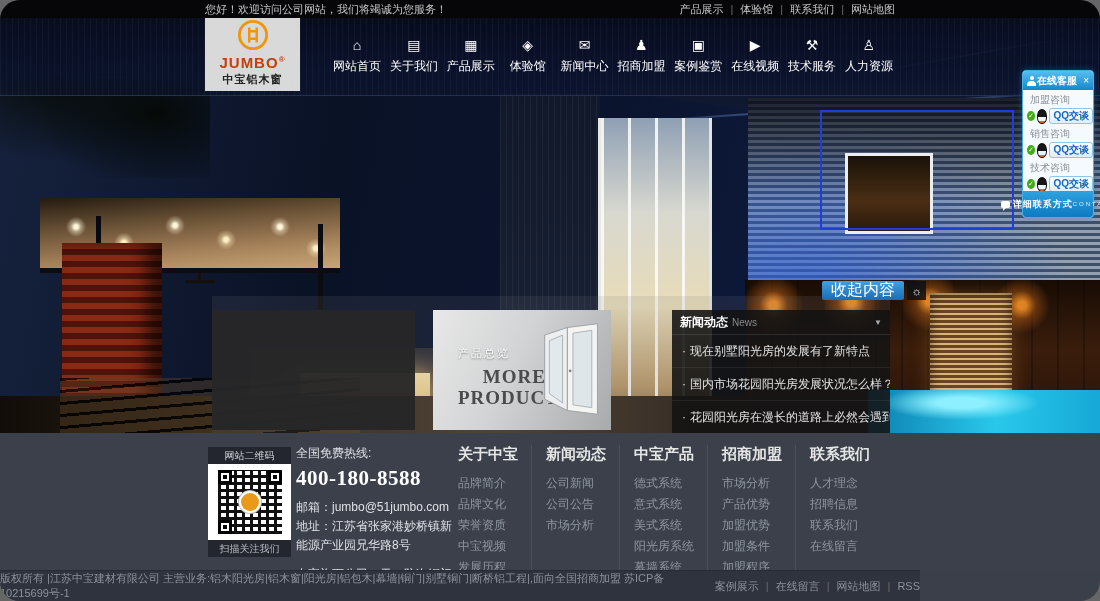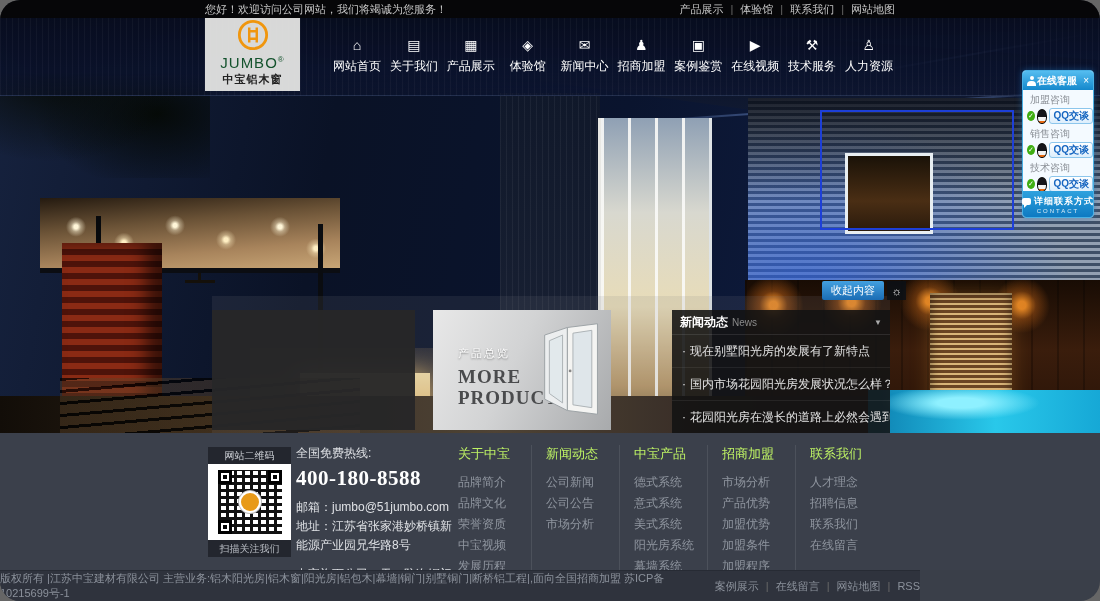--- a/index.html
+++ b/index.html
@@ -85,21 +85,21 @@
                linear-gradient(180deg,rgba(7,12,30,.97) 0%,rgba(10,18,44,.9) 70%,rgba(12,20,48,.55) 100%);
     border-bottom:1px solid rgba(120,150,220,.25);}
   .nav-items{position:absolute;left:330px;top:0;width:566px;height:77px;display:flex;
     justify-content:space-between;z-index:6;}
   .nav-item{width:54px;display:flex;flex-direction:column;align-items:center;justify-content:center;
     gap:6px;color:#fff;cursor:pointer;}
   .nav-ico{font-size:14px;line-height:14px;}
   .nav-label{font-size:12px;white-space:nowrap;}
   .logo{position:absolute;left:205px;top:-3px;width:95px;height:76px;z-index:7;cursor:pointer;
     background:rgba(232,232,230,.93);display:flex;flex-direction:column;align-items:center;justify-content:center;}
-  .logo-brand{font-size:15px;font-weight:normal;color:#14532d;letter-spacing:1px;line-height:1.1;}
+  .logo-brand{font-size:15px;font-weight:bold;color:#c2410c;letter-spacing:1px;line-height:1.1;}
   .logo-brand sup{font-size:8px;}
   .logo-name{font-size:11px;font-weight:bold;color:#222;letter-spacing:1px;}
 
   
   .qqpanel{position:absolute;left:1022px;top:52px;width:70px;height:146px;z-index:9;
     background:#f4faff;border:1px solid #49b0e4;border-radius:4px;
     box-shadow:0 0 6px rgba(30,120,200,.5);}
   .qq-head{height:19px;background:linear-gradient(180deg,#55bdf0,#1488cc);border-radius:3px 3px 0 0;
     display:flex;align-items:center;padding:0 4px;gap:1px;color:#fff;}
   .qq-title{font-weight:bold;font-size:10px;flex:1;white-space:nowrap;}
@@ -109,45 +109,45 @@
   .person-ico::after{content:"";position:absolute;left:0;bottom:0;width:9px;height:5px;border-radius:4px 4px 0 0;background:#fff;}
   .qq-group-label{color:#8a8f96;margin:3px 0 1px 7px;font-size:10px;}
   .qq-row{display:flex;align-items:center;gap:2px;margin-left:4px;cursor:pointer;}
   .qq-check{width:10px;height:10px;border-radius:50%;background:#3fae12;color:#fff;font-size:7px;
     display:flex;align-items:center;justify-content:center;}
   .qq-penguin{width:11px;height:13px;border-radius:50% 50% 46% 46%;border:1px solid #0a0a0a;
     background:linear-gradient(180deg,#15151a 0 52%,#f2f2f2 52% 82%,#e8680e 82%);}
   .qq-btn{background:linear-gradient(180deg,#ffffff,#dceefc);border:1px solid #8cc6ec;border-radius:3px;
     color:#1565c0;font-weight:bold;padding:0 3px;font-size:10px;white-space:nowrap;}
   .qq-foot{position:absolute;left:0;right:0;bottom:0;height:26px;border-radius:0 0 3px 3px;
-    background:linear-gradient(180deg,#2ea2de,#0e7ac2);color:#fff;display:flex;flex-direction:column;
+    background:linear-gradient(180deg,#2ea2de,#0e7ac2);color:#fff;display:flex;flex-direction:row;
     align-items:center;justify-content:center;cursor:pointer;}
   .qq-foot-main{font-size:9px;font-weight:bold;letter-spacing:1px;display:flex;gap:3px;align-items:center;white-space:nowrap;}
   .qq-foot-sub{font-size:6px;letter-spacing:2px;color:rgba(255,255,255,.85);}
   .chat-ico{width:9px;height:7px;background:#fff;border-radius:2px;position:relative;display:inline-block;}
   .chat-ico::after{content:"";position:absolute;left:2px;bottom:-3px;border:2px solid transparent;
     border-top-color:#fff;border-left-color:#fff;}
 
   .blueframe{position:absolute;left:820px;top:92px;width:190px;height:116px;border:2px solid #1d3fd8;z-index:7;}
 
   .collapse-row{position:absolute;left:822px;top:263px;z-index:8;display:flex;gap:3px;height:19px;}
-  .collapse-btn{background:linear-gradient(180deg,#43a0e0,#1a6cb4);color:#fff;font-size:11px;
+  .collapse-btn{background:linear-gradient(180deg,#43a0e0,#1a6cb4);color:#fff;font-size:16px;
     padding:0 9px;display:flex;align-items:center;border-radius:2px;cursor:pointer;white-space:nowrap;}
   .collapse-widget{width:19px;height:19px;background:rgba(12,16,22,.85);color:#eee;font-size:11px;
     display:flex;align-items:center;justify-content:center;cursor:pointer;}
 
   
   .block-dark{position:absolute;left:212px;top:292px;width:203px;height:120px;
     background:rgba(38,38,40,.96);z-index:7;cursor:pointer;}
   .block-light{position:absolute;left:433px;top:292px;width:178px;height:120px;z-index:7;cursor:pointer;
     background:linear-gradient(115deg,#e8e8e8 0%,#d2d3d4 45%,#a8aaac 100%);}
   .bl-title{position:absolute;left:25px;top:36px;font-size:11px;color:#fff;letter-spacing:2px;
     text-shadow:0 1px 2px rgba(0,0,0,.45);}
   .bl-more{position:absolute;left:25px;top:56px;font-family:"Liberation Serif",serif;font-weight:bold;
-    font-size:19px;line-height:1.12;color:#4a4b4d;letter-spacing:1px;}
+    font-size:19px;line-height:1.12;color:#4a4b4d;letter-spacing:1px;text-align:center;}
   .bl-window{position:absolute;right:6px;top:10px;}
 
   .newspanel{position:absolute;left:672px;top:292px;width:218px;height:123px;z-index:8;
     background:rgba(18,18,18,.88);}
   .np-head{height:24px;display:flex;align-items:center;padding:0 8px;gap:4px;
     border-bottom:1px solid rgba(255,255,255,.1);}
   .np-title{color:#fff;font-size:12px;font-weight:bold;white-space:nowrap;}
   .np-sub{color:#8a8a8a;font-size:10px;flex:1;}
   .np-chevron{color:#aaa;font-size:8px;cursor:pointer;}
   .np-item{height:32px;display:flex;align-items:center;padding:0 10px;color:#e2e2e2;font-size:12px;
@@ -171,21 +171,21 @@
 
   .contact{position:absolute;left:296px;top:12px;width:162px;color:#dfe1e5;font-size:12px;}
   .hotline-label{margin-bottom:4px;}
   .hotline{font-family:"Liberation Serif",serif;font-size:21px;font-weight:bold;color:#fff;margin-bottom:7px;letter-spacing:.5px;}
   .c-line{line-height:19px;}
   .subsidiary{margin-top:10px;}
 
   .fcols{position:absolute;left:455px;top:12px;display:flex;}
   .fcol{width:73px;padding-left:14px;border-left:1px solid rgba(255,255,255,.09);}
   .fcol:first-child{border-left:none;padding-left:3px;}
-  .fcol-title{color:#bef264;font-size:13px;font-weight:normal;margin-bottom:9px;white-space:nowrap;}
+  .fcol-title{color:#e5e5e5;font-size:15px;font-weight:bold;margin-bottom:9px;white-space:nowrap;}
   .fcol-link{display:block;color:#8f959f;font-size:12px;line-height:21px;cursor:pointer;white-space:nowrap;}
 
   .bottombar{position:absolute;left:0;top:570px;width:920px;height:31px;background:#2f333d;
     border-top:1px solid #272b34;display:flex;align-items:center;justify-content:center;gap:20px;
     font-size:11px;color:#8b919b;box-sizing:border-box;}
   .bb-links{display:flex;align-items:center;}
 </style>
 </head>
 <body>
 

